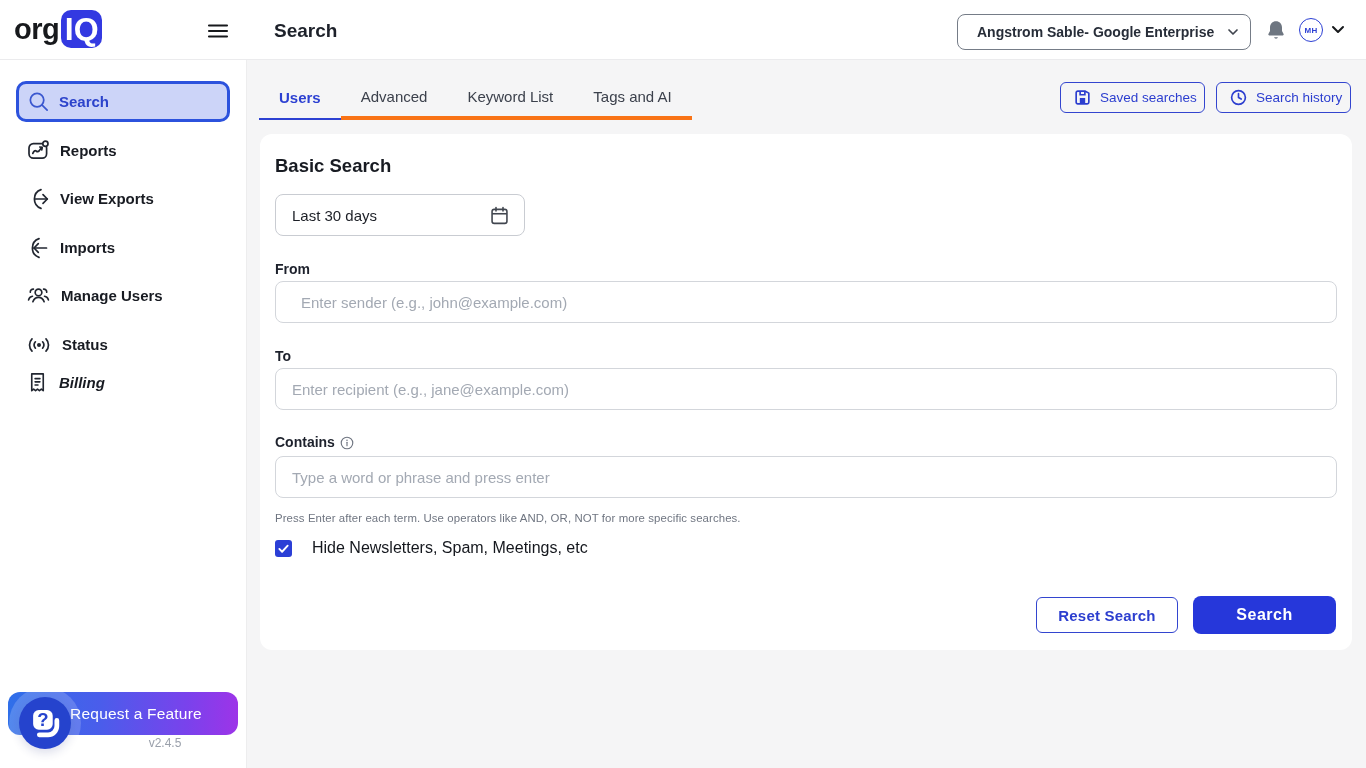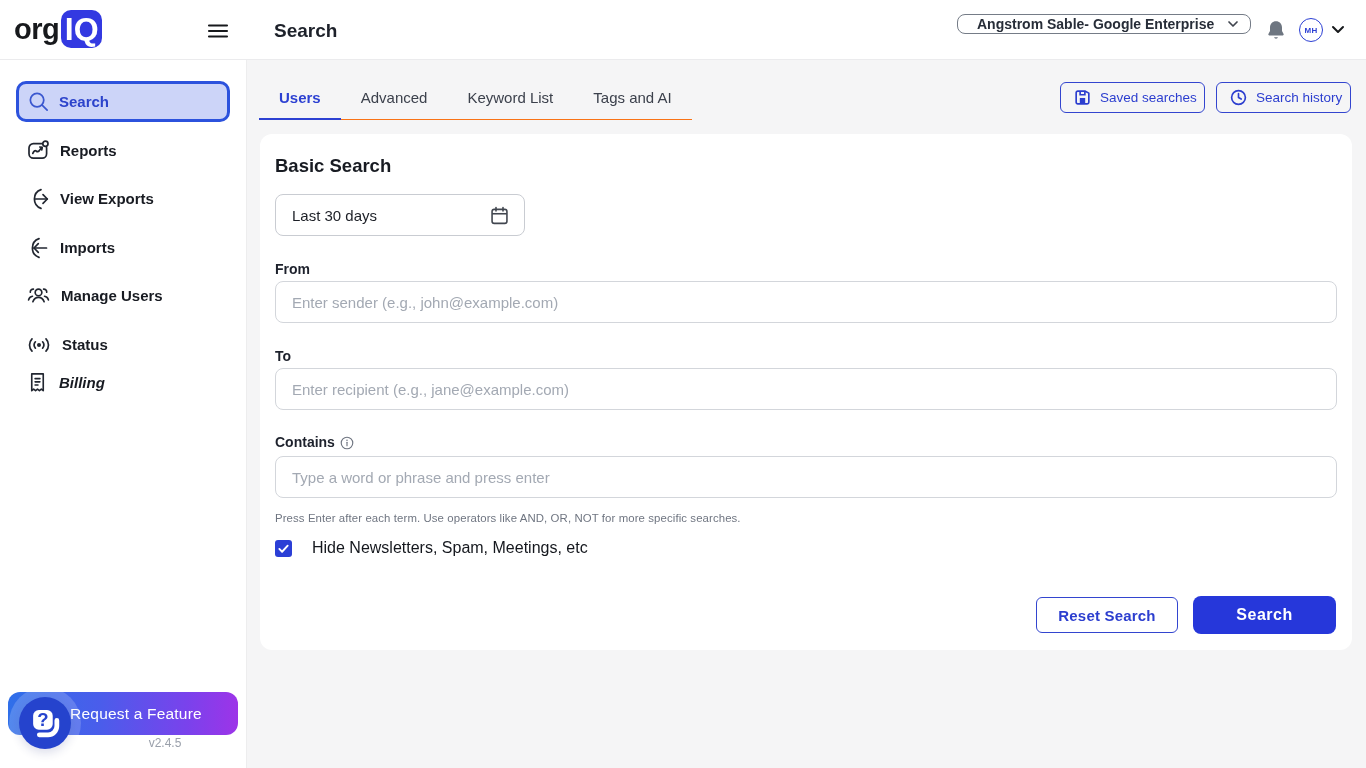--- a/index.html
+++ b/index.html
@@ -5,21 +5,21 @@
   * { margin:0; padding:0; box-sizing:border-box; }
   html,body { width:1366px; height:768px; font-family:"Liberation Sans", sans-serif; background:#f5f5f6; overflow:hidden; }
 
   
   #header { position:absolute; left:0; top:0; width:1366px; height:60px; background:#fff; border-bottom:1px solid #ebebed; z-index:5; }
   #logo { position:absolute; left:14px; top:10px; display:flex; align-items:center; }
   #logo .org { font-size:29px; font-weight:700; color:#17191c; letter-spacing:-0.5px; }
   #logo .iq { margin-left:2px; width:41px; height:38px; background:#3339e1; border-radius:10px; color:#fff; font-size:32px; font-weight:700; display:flex; align-items:center; justify-content:center; letter-spacing:0; }
   #burger { position:absolute; left:206px; top:19px; }
   #pagetitle { position:absolute; left:274px; top:20px; font-size:19px; font-weight:600; color:#1d212a; }
-  #orgsel { position:absolute; left:957px; top:14px; width:294px; height:20px; border:1px solid #757c87; border-radius:8px; background:#fff; display:flex; align-items:center; }
+  #orgsel { position:absolute; left:957px; top:14px; width:294px; height:36px; border:1px solid #757c87; border-radius:8px; background:#fff; display:flex; align-items:center; }
   #orgsel .t { margin-left:19px; font-size:14px; white-space:nowrap; font-weight:600; color:#272d38; }
   #orgsel svg { margin-left:12px; }
   #bell { position:absolute; left:1265px; top:19px; }
   #avatar { position:absolute; left:1299px; top:18px; width:24px; height:24px; border:1.6px solid #2c3fd4; border-radius:50%; display:flex; align-items:center; justify-content:center; font-size:8px; font-weight:700; color:#2c3fd4; letter-spacing:0.3px; }
   #topchev { position:absolute; left:1330px; top:24px; }
 
   
   #sidebar { position:absolute; left:0; top:60px; width:247px; height:708px; background:#fff; border-right:1px solid #ededee; z-index:4; }
   .nav-item { position:absolute; left:16px; width:214px; height:41px; display:flex; align-items:center; border-radius:10px; }
   .nav-item svg { margin-left:10px; flex:none; }
@@ -29,21 +29,21 @@
   .nav-item.sel .lbl { margin-left:9px; }
   .nav-item.sel .lbl { color:#2c43cb; }
 
   #feature-btn { position:absolute; left:8px; top:632px; width:230px; height:43px; border-radius:12px; background:linear-gradient(90deg,#2f6fe9 0%,#4a5deb 40%,#7a42ec 78%,#9d34e8 100%); color:#fff; font-size:15.5px; font-weight:400; display:flex; align-items:center; justify-content:center; padding-left:26px; letter-spacing:0.2px; }
   #feature-circle { position:absolute; left:19px; top:637px; width:52px; height:52px; border-radius:50%; background:#2543cd; box-shadow:0 0 0 10px rgba(255,255,255,0.18), 0 4px 10px rgba(30,40,120,0.18); display:flex; align-items:center; justify-content:center; }
   #version { position:absolute; left:0; top:676px; width:246px; text-align:center; font-size:12px; color:#9aa0ab;margin-left:42px; }
 
   
   #main { position:absolute; left:247px; top:60px; width:1119px; height:708px; background:#f5f5f6; }
   #tabs { position:absolute; left:12px; top:16px; display:flex; }
-  .tab { height:44px; padding:0 20px; display:flex; align-items:center; font-size:15px; color:#3c414c; border-bottom:1px solid #f97316; }
+  .tab { height:44px; padding:0 20px; display:flex; align-items:center; font-size:15px; color:#3c414c; border-bottom:4px solid #f97316; }
   .tab.active { color:#2d41d2; font-weight:600; border-bottom:2px solid #2d41d2; }
   .topbtn { position:absolute; top:22px; height:31px; border:1px solid #3345cf; border-radius:6px; display:flex; align-items:center; color:#2c3ecf; font-size:13.5px; font-weight:500; background:transparent; white-space:nowrap; }
   .topbtn svg { margin-left:12px; flex:none; }
   .topbtn .t { margin-left:8px; margin-right:12px; }
   #btn-saved { left:813px; width:145px; }
   #btn-history { left:969px; width:135px; }
 
   #card { position:absolute; left:13px; top:74px; width:1092px; height:516px; background:#fff; border-radius:12px; }
   #card h2 { position:absolute; left:15px; top:21px; font-size:18.5px; font-weight:700; color:#181b22; }
   #daterange { position:absolute; left:15px; top:60px; width:250px; height:42px; border:1px solid #c9ccd2; border-radius:8px; display:flex; align-items:center; }
@@ -182,21 +182,21 @@
     <h2>Basic Search</h2>
     <div id="daterange">
       <span class="t">Last 30 days</span>
       <svg width="21" height="21" viewBox="0 0 24 24" fill="none" stroke="#41464f" stroke-width="1.8">
           <rect x="3.5" y="5" width="17" height="16" rx="2.5"></rect>
           <path d="M3.5 10h17"></path>
           <path d="M8 2.8v4M16 2.8v4" stroke-linecap="round"></path>
         </svg>
     </div>
     <div class="flabel" style="top:127px;">From</div>
-    <div class="finput" style="top:147px;">
+    <div class="finput" style="top:147px;padding-left:9px;">
         <span class="ph">Enter sender (e.g., john@example.com)</span>
       </div>
     <div class="flabel" style="top:214px;">To</div>
     <div class="finput" style="top:234px;">
         <span class="ph">Enter recipient (e.g., jane@example.com)</span>
       </div>
     <div class="flabel" style="top:300px;">Contains
       <svg style="vertical-align:-3px; margin-left:1px;" width="14" height="14" viewBox="0 0 16 16" fill="none" stroke="#6f7581" stroke-width="1.3">
           <circle cx="8" cy="8" r="6.6"></circle>
           <path d="M8 7.2v4" stroke-linecap="round"></path>

